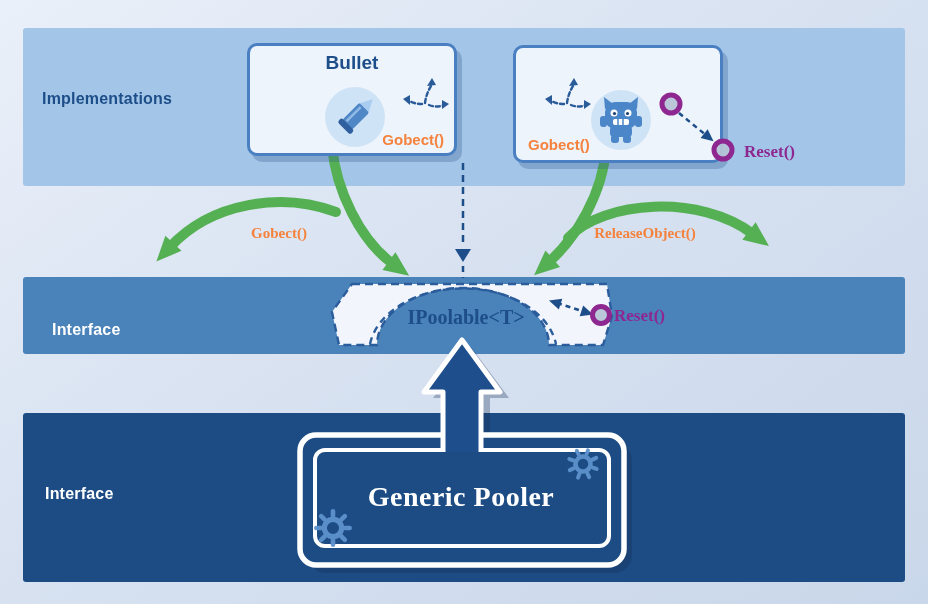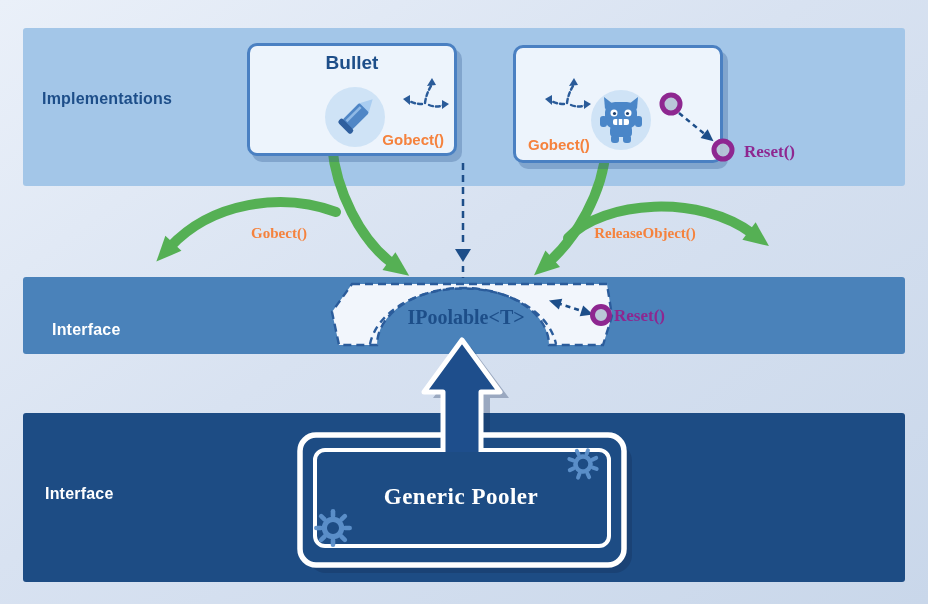--- a/index.html
+++ b/index.html
@@ -34,21 +34,21 @@
   .bullet-method{right:10px;bottom:5px;}
   .enemy-method{left:12px;bottom:7px;}
 
   .float-label{position:absolute;z-index:5;font-weight:700;white-space:nowrap;font-family:Liberation Serif, serif;}
   .flow-label{font-size:15px;color:#f5823d;transform:translate(-50%,-50%);}
   .gobect-flow{left:279px;top:233px;}
   .release-flow{left:621px;top:233px;margin-left:24px;}
   .ipoolable-label{left:466px;top:317px;font-size:20px;font-weight:800;color:#1d4e89;transform:translate(-50%,-50%);}
   .iface-reset-label{left:614px;top:306px;font-size:17px;font-weight:800;color:#8e2790;}
   .enemy-reset-label{left:744px;top:142px;font-size:17px;font-weight:800;color:#8e2790;}
-  .pooler-label{left:461px;top:497px;font-size:23px;font-weight:800;color:#ffffff;
+  .pooler-label{left:461px;top:497px;font-size:28px;font-weight:800;color:#ffffff;
     letter-spacing:.5px;transform:translate(-50%,-50%);}
 </style>
 </head>
 <body>
 
 <div class="stage">
 
   <div class="band band-implementations"></div>
   <div class="band band-interface"></div>
   <div class="band band-foundation"></div>

